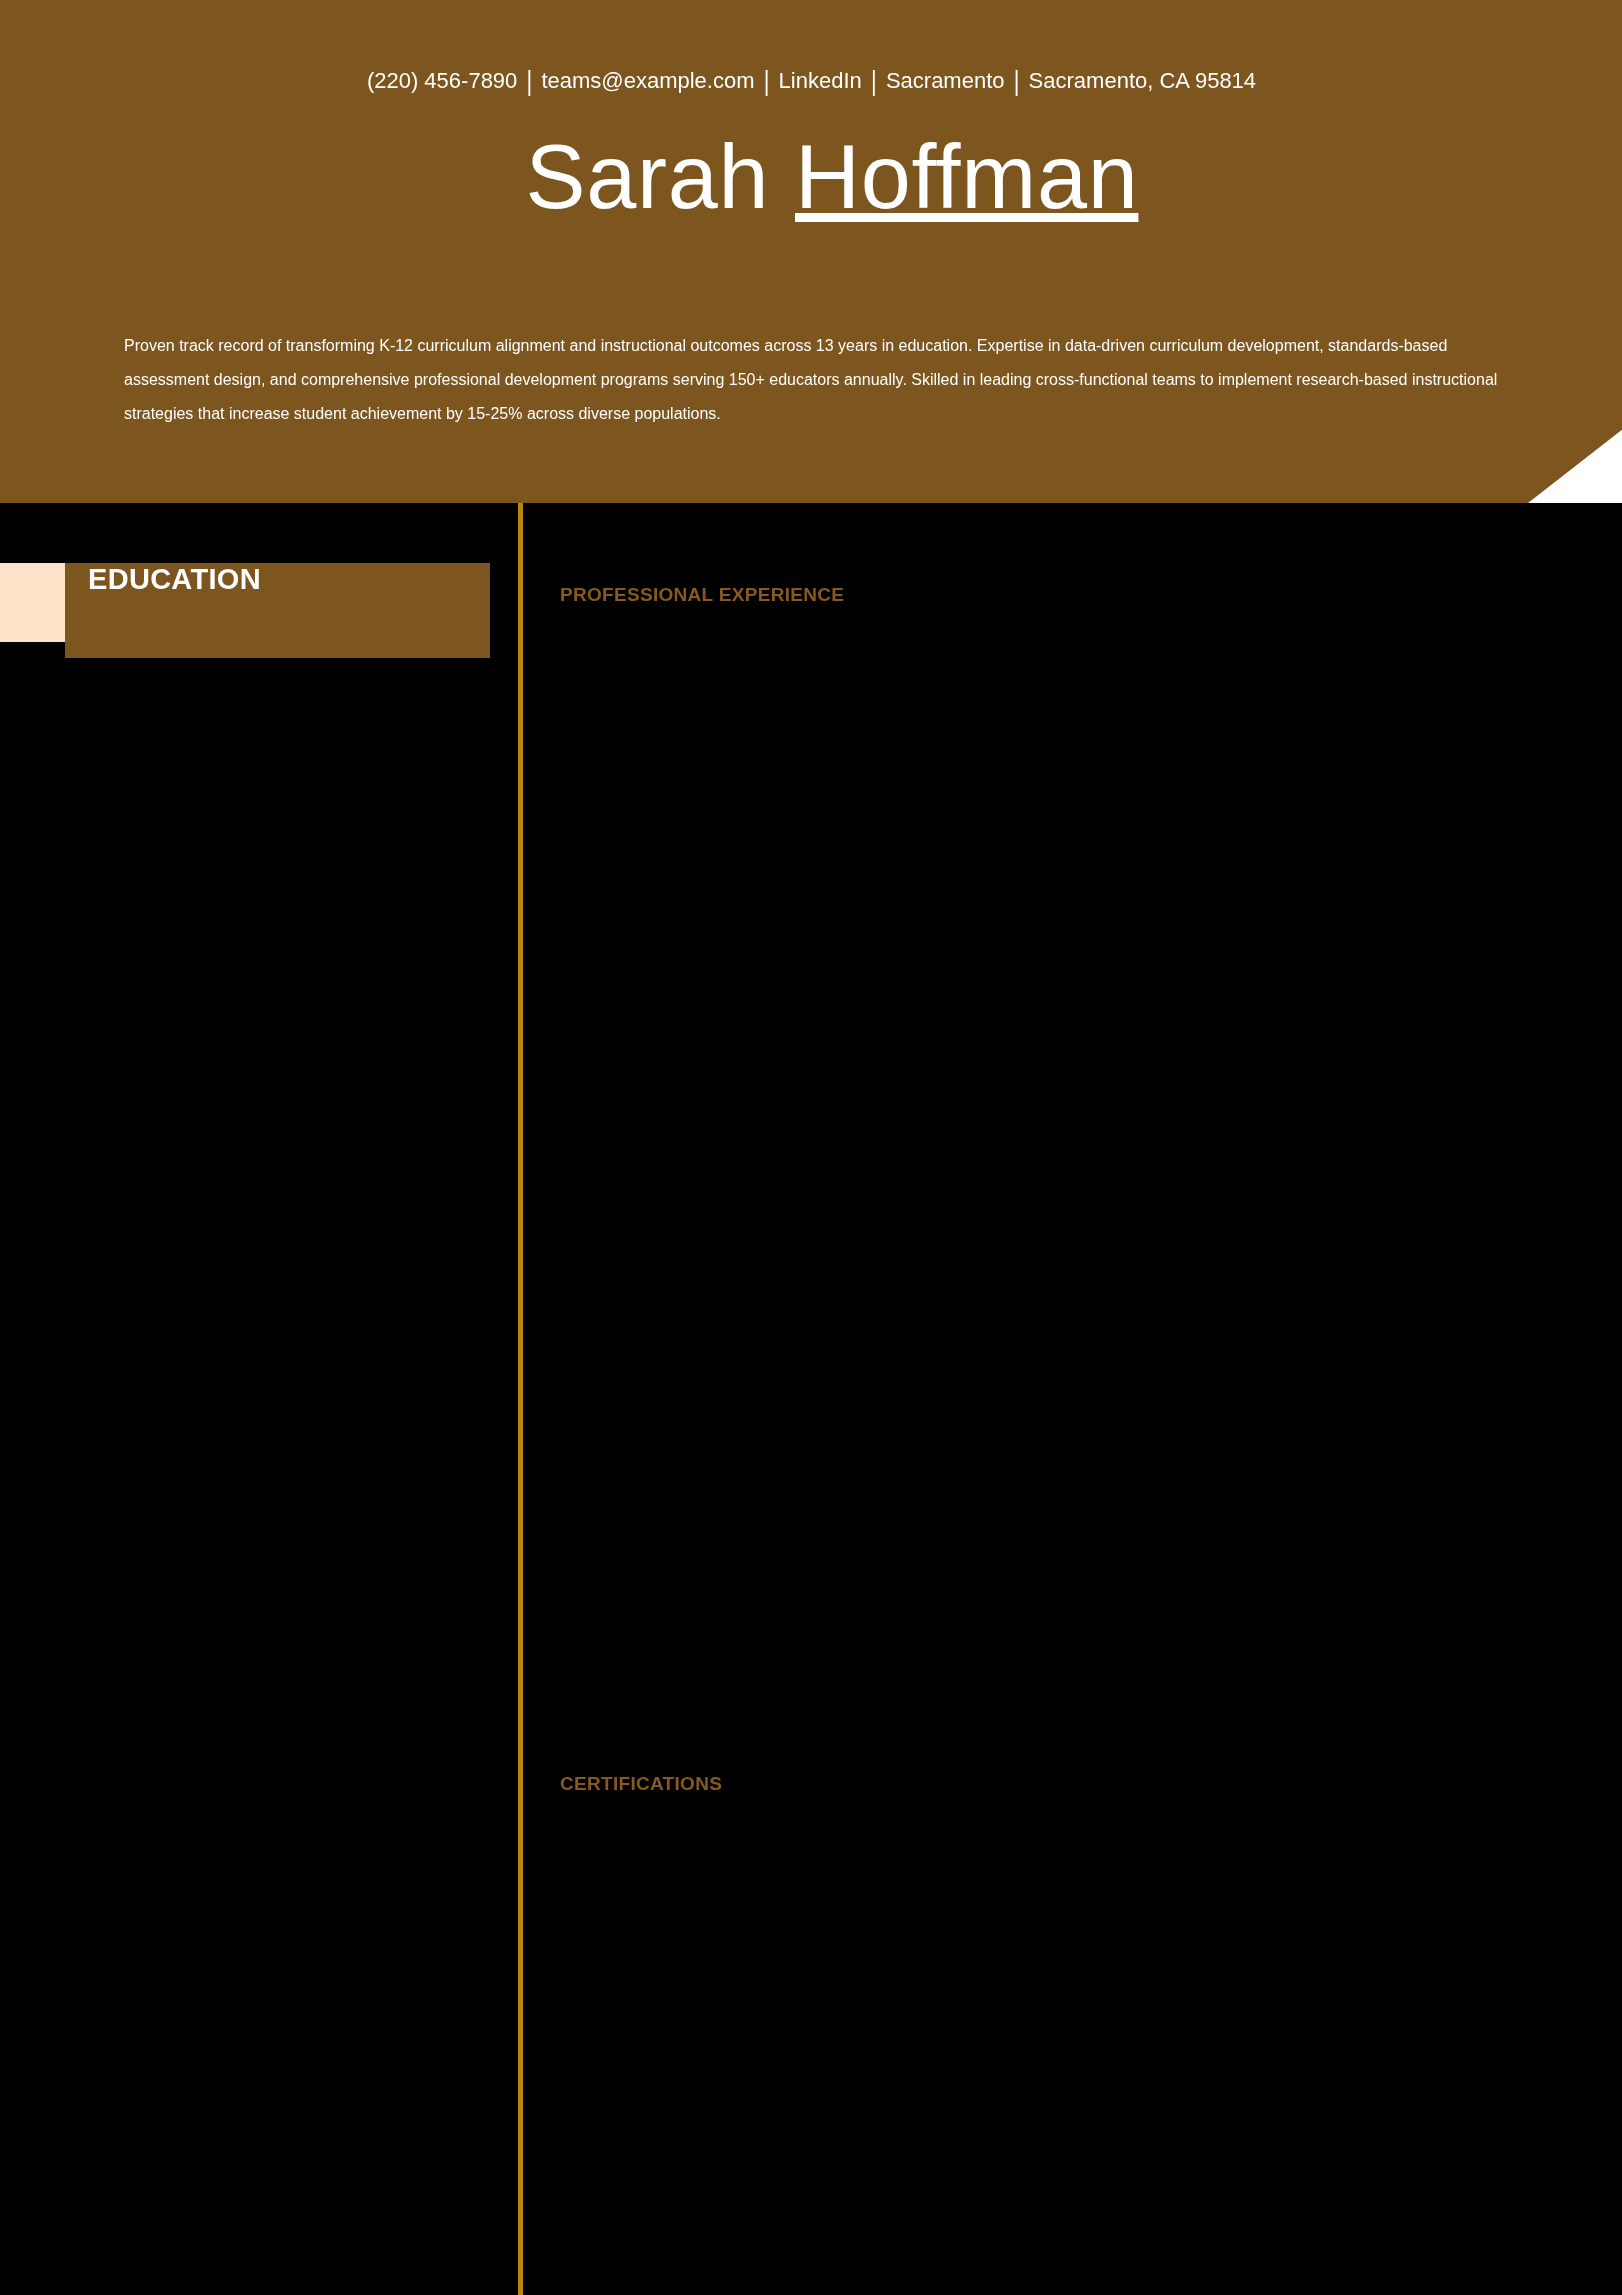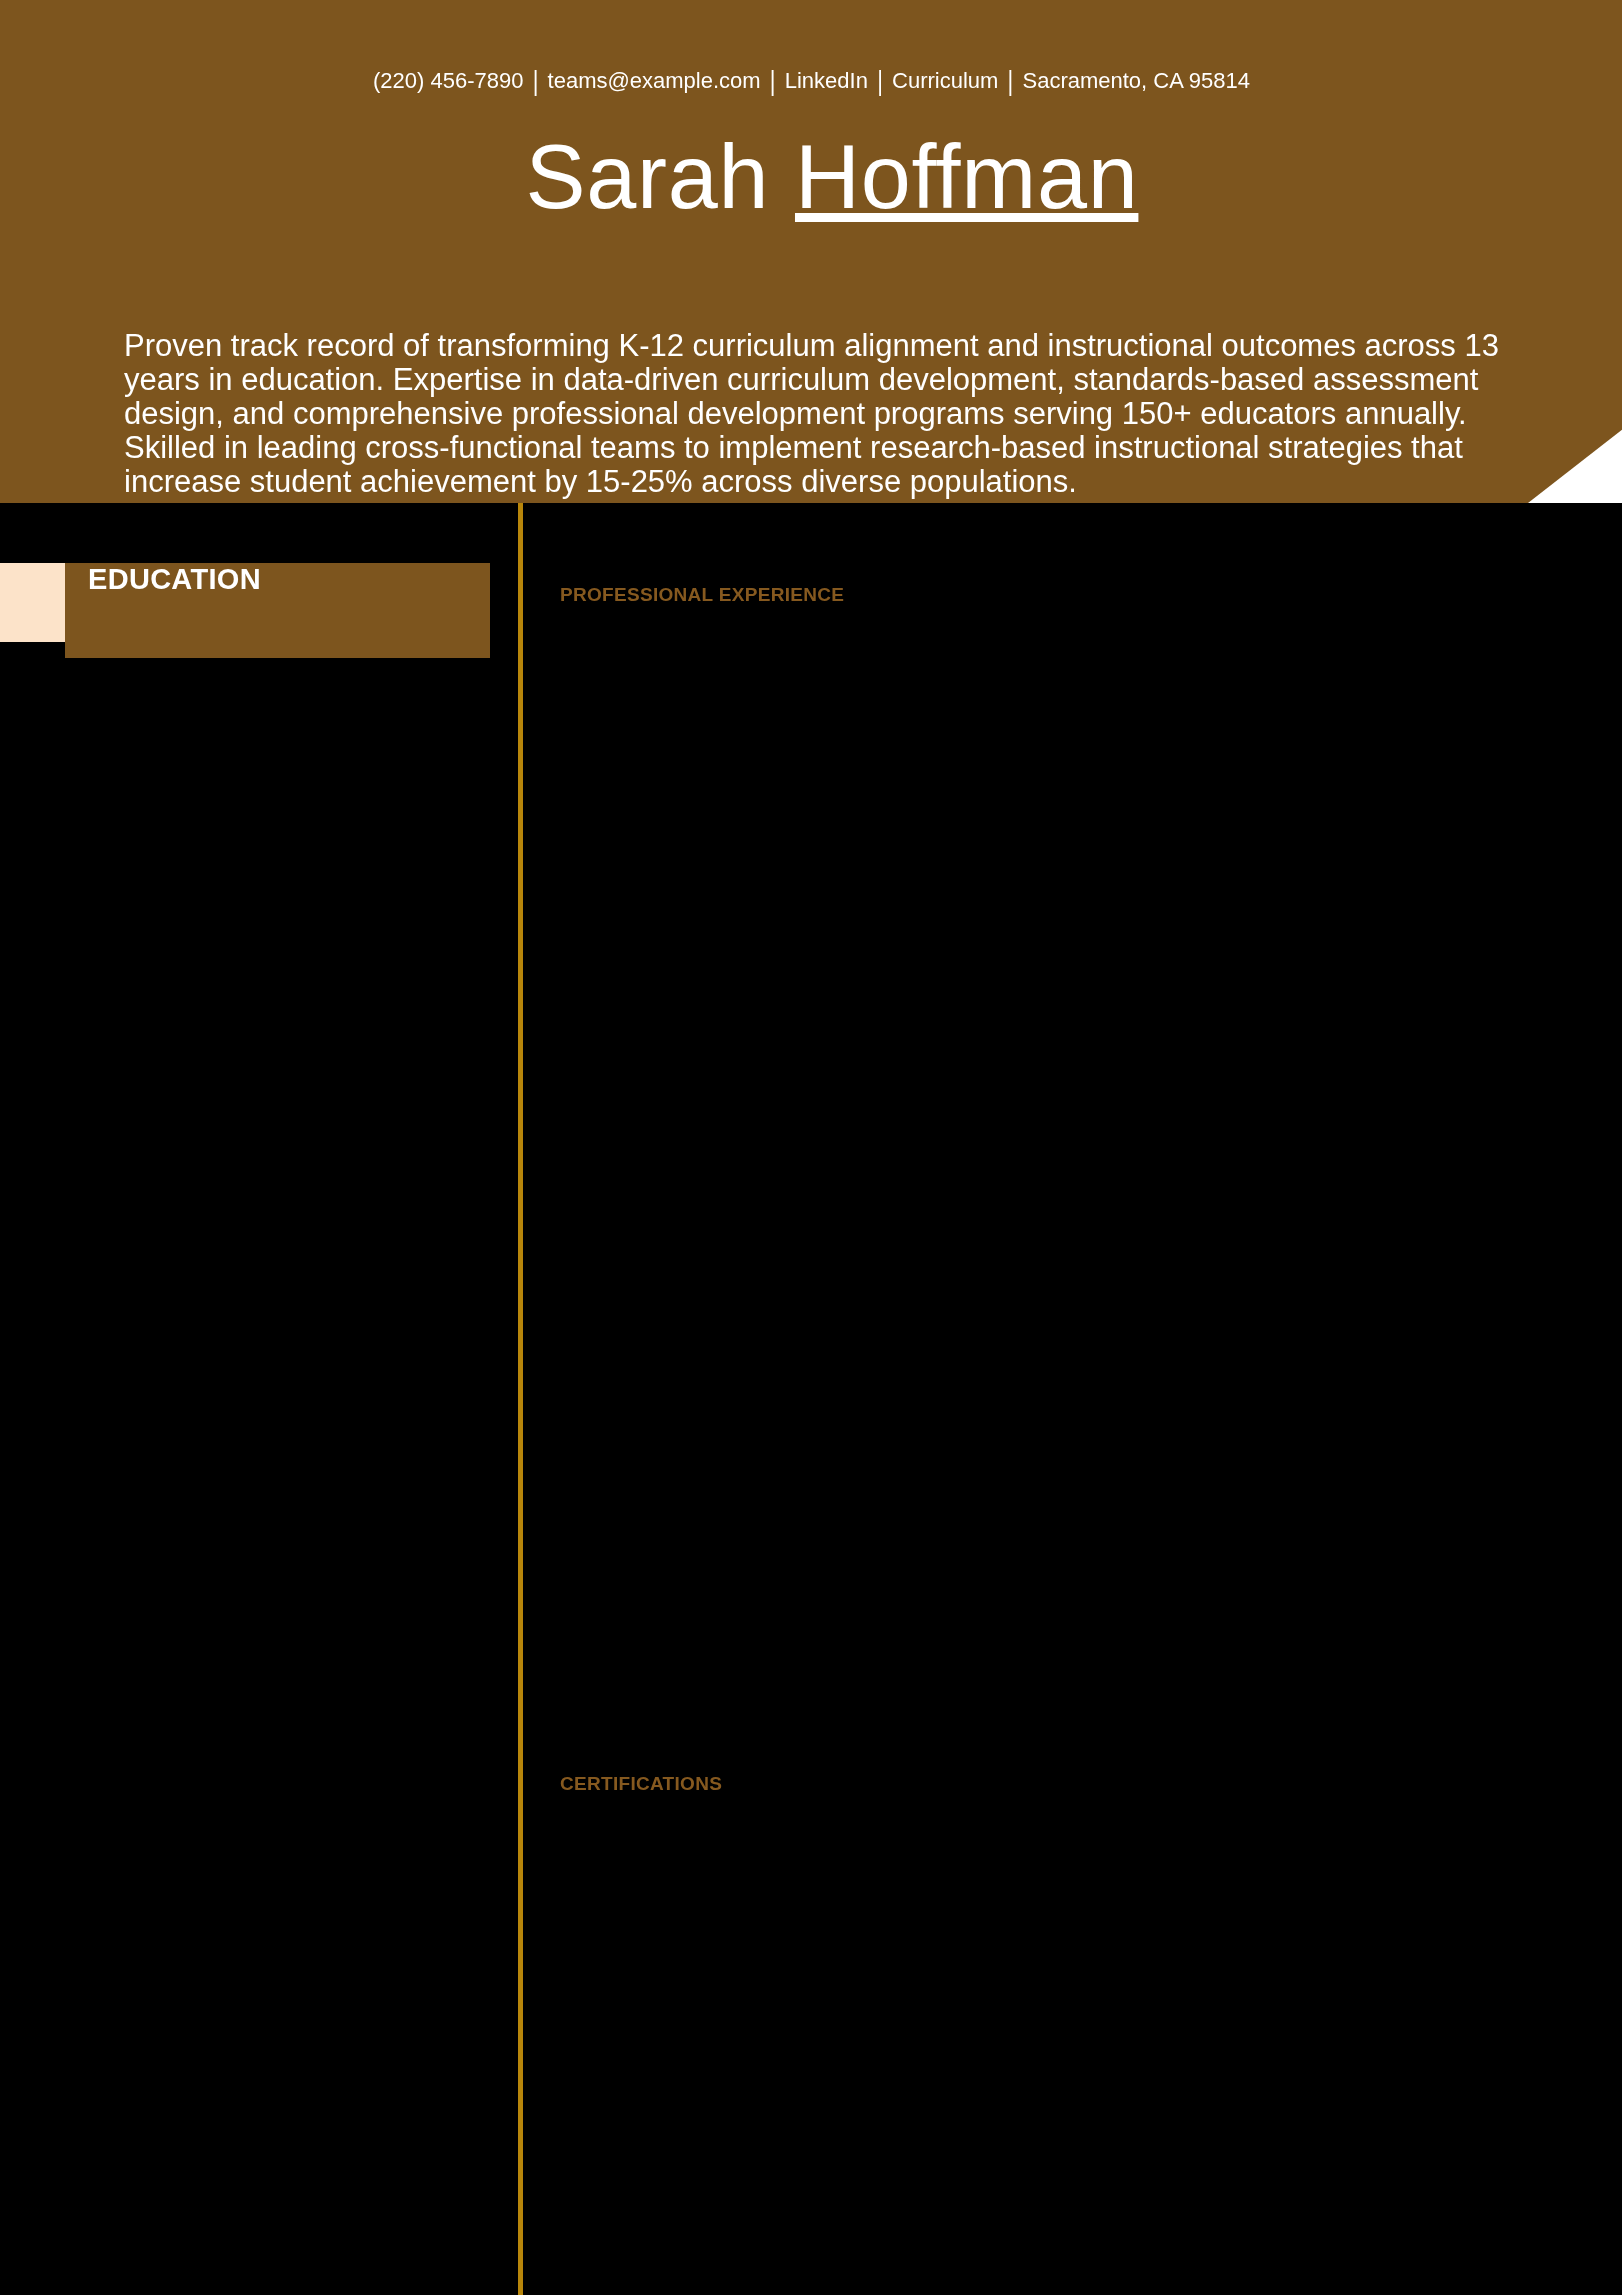--- a/index.html
+++ b/index.html
@@ -56,21 +56,21 @@
     width: 100%;
     text-align: center;
     font-size: 28px;
     font-weight: 700;
     color: #ffffff;
   }
   .summary {
     position: absolute;
     left: 124px; top: 329px;
     width: 1412px;
-    font-size: 31px;
+    font-size: 16px;
     line-height: 34px;
     font-weight: 400;
     color: #ffffff;
   }
   .corner-cut {
     position: absolute;
     right: 0; bottom: 0;
     width: 95px; height: 74px;
     background: #ffffff;
     clip-path: polygon(100% 0, 100% 100%, 0 100%);
@@ -124,21 +124,21 @@
   .heading-certifications { top: 1773px; }
 </style>
 </head>
 <body>
 
 <div class="page">
 
   <header class="header">
 
     <div class="contact">
-      <span>(220) 456-7890</span><span class="sep">|</span><span>teams@example.com</span><span class="sep">|</span><span>LinkedIn</span><span class="sep">|</span><span>Curriculum</span><span class="sep">|</span><span>Sacramento, CA 95814</span>
+      <span>(220) 456-7890</span><span class="sep">|</span><span>teams@example.com</span><span class="sep">|</span><span>LinkedIn</span><span class="sep">|</span><span>Sacramento</span><span class="sep">|</span><span>Sacramento, CA 95814</span>
     </div>
 
     <h1 class="name">
       <span class="first">Sarah</span>
       <span class="last">Hoffman</span>
     </h1>
 
 
     <p class="summary">Proven track record of transforming K-12 curriculum alignment and instructional outcomes across 13 years in education. Expertise in data-driven curriculum development, standards-based assessment design, and comprehensive professional development programs serving 150+ educators annually. Skilled in leading cross-functional teams to implement research-based instructional strategies that increase student achievement by 15-25% across diverse populations.</p>
 

